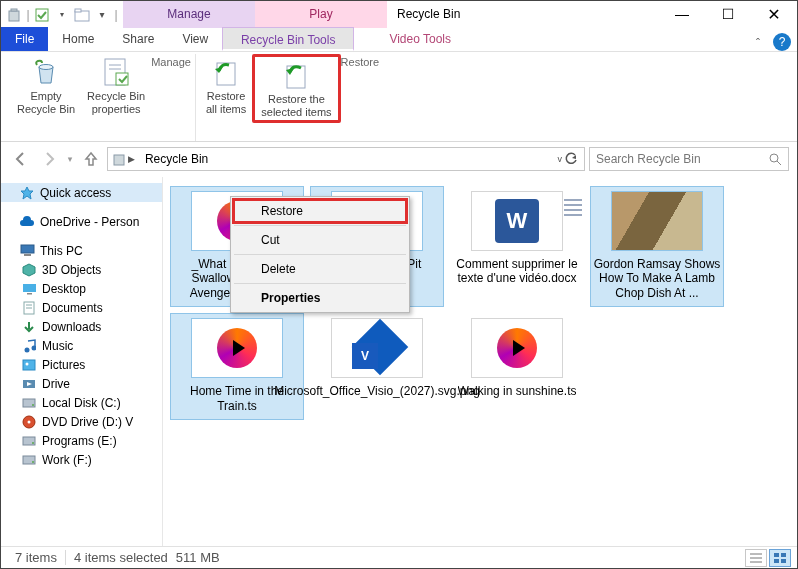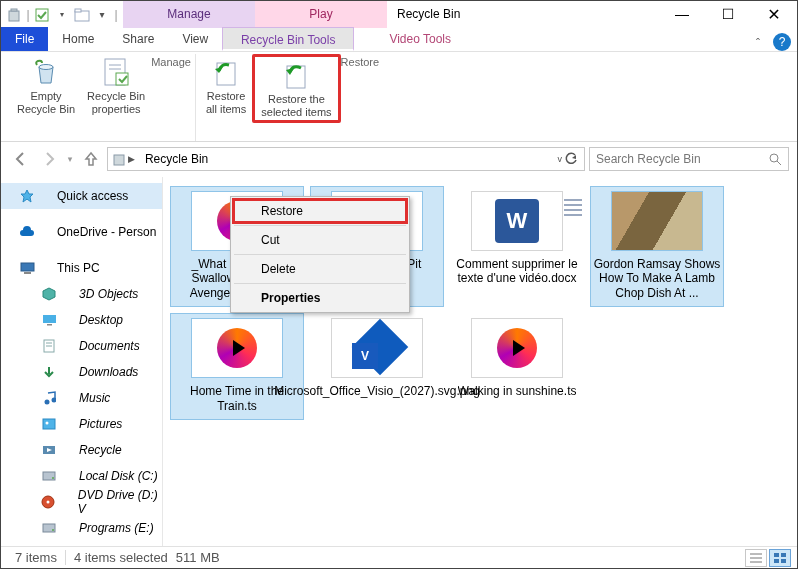--- a/index.html
+++ b/index.html
@@ -44,22 +44,22 @@
   .nav-sep { width:10px; text-align:center; color:#999; font-size:9px;}
   .addr { flex:1; height:24px; border:1px solid #c7c7c7; display:flex; align-items:center; padding:0 2px; }
   .addr .crumb { padding:0 6px; font-size:12px;}
   .addr .crumb-tri { font-size:9px; color:#555; padding-right:4px;}
   .addr .addr-end { margin-left:auto; display:flex; align-items:center; gap:2px; padding-right:4px;}
   .search { width:200px; height:24px; border:1px solid #c7c7c7; color:#777; padding:0 6px; display:flex; align-items:center; gap:6px; font-size:12px;}
 
   
   .body { position:absolute; top:176px; bottom:22px; left:0; right:0; display:flex; }
   .side { width:162px; border-right:1px solid #e7e7e7; overflow:hidden; padding-top:6px;}
-  .side .item { display:flex; align-items:center; height:26px; padding-left:18px; font-size:12px; gap:22px;}
-  .side .item.lvl2 { padding-left:40px;font-style:italic;}
+  .side .item { display:flex; align-items:center; height:19px; padding-left:18px; font-size:12px; gap:5px;}
+  .side .item.lvl2 { padding-left:20px;}
   .side .item.quick { background:#d8eaf9; }
   .side .sic { width:16px; height:16px; display:inline-flex; align-items:center; justify-content:center;}
   .main { flex:1; position:relative; padding:10px 8px; overflow:hidden;}
   .grid { display:flex; flex-wrap:wrap; gap:8px 8px; align-content:flex-start;}
   .tile { width:132px; display:flex; flex-direction:column; align-items:center; text-align:center; padding:4px 2px 6px 2px; font-size:12px;}
   .tile.sel { background:#cde6f7; outline:1px solid #8fc4e8;}
   .tile .thumb { width:92px; height:60px; margin-bottom:6px; display:flex; align-items:center; justify-content:center; border:1px solid #d5d5d5; background:#fff; position:relative;}
   .tile.sel .thumb { border-color:#8fc4e8;}
   .tile .cap { line-height:1.2; max-height:4.8em; overflow:hidden;}
   .play-circle { width:40px; height:40px; border-radius:50%; background: conic-gradient(#ff7a00, #ff2d55, #b000b5, #ff7a00); display:flex; align-items:center; justify-content:center;}
@@ -326,21 +326,21 @@
         </span>
         <span>Pictures</span>
       </div>
       <div class="item lvl2">
         <span class="sic">
           <svg width="14" height="12" viewBox="0 0 14 12">
             <rect x="1" y="2" width="12" height="8" fill="#5a8bb0"></rect>
             <path d="M5 4 L10 6 L5 8 Z" fill="#fff"></path>
           </svg>
         </span>
-        <span>Recycle</span>
+        <span>Drive</span>
       </div>
       <div class="item lvl2">
         <span class="sic">
           <svg width="14" height="12" viewBox="0 0 14 12">
             <rect x="1" y="2" width="12" height="8" fill="#b8c4d0" stroke="#7a8a9a"></rect>
             <circle cx="11" cy="8" r="1" fill="#5aa84f"></circle>
           </svg>
         </span>
         <span>Local Disk (C:)</span>
       </div>

